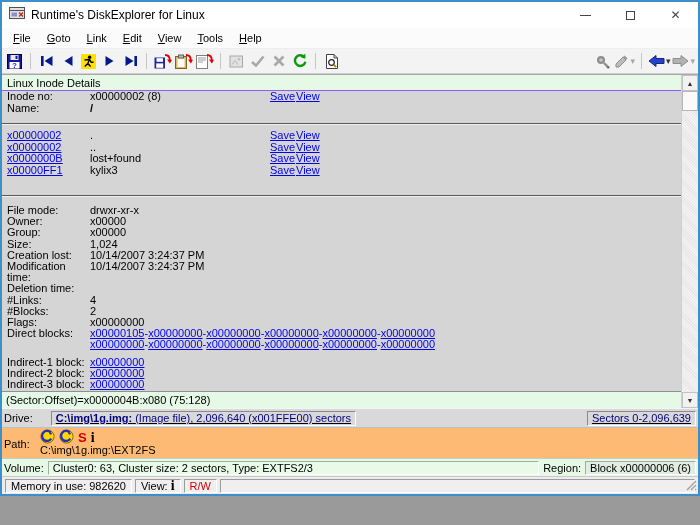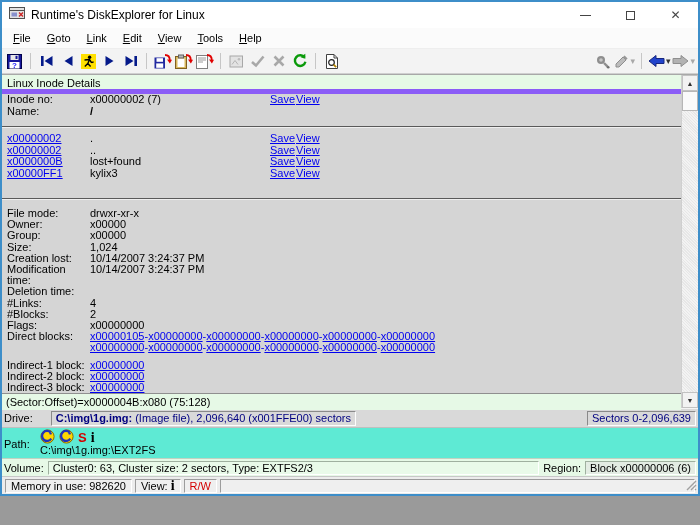--- a/index.html
+++ b/index.html
@@ -31,21 +31,21 @@
   .toolbar{height:25px;flex:0 0 25px;display:flex;align-items:center;background:#f3f3f3;border-bottom:1px solid #cfcfcf;padding:0 2px;overflow:hidden;font-size:11px;}
   .tbtn{height:22px;min-width:21px;display:flex;align-items:center;justify-content:center;padding:0 1px;}
   .tsep{width:1px;height:16px;background:#c6c6c6;margin:0 5px;flex:0 0 1px;}
   .tspacer{flex:1;}
   .ddown{font-size:9px;color:#333;margin-left:1px;}
   .ddown.dis{color:#a8a8a8;}
 
   
   .content{flex:1 1 auto;position:relative;background:#d5d5d5;border-top:1px solid #a8a8a8;min-height:0;}
   .content-inner{position:absolute;left:0;top:0;right:17px;bottom:0;display:flex;flex-direction:column;font-size:11px;}
-  .green-header{flex:0 0 16px;background:#e6f9e6;border-bottom:5px solid #8b5cf6;padding:2px 0 0 5px;}
+  .green-header{flex:0 0 16px;background:#e6f9e6;border-bottom:1px solid #8b5cf6;padding:2px 0 0 5px;}
   .sec{padding-left:5px;}
   .sec1{padding-bottom:9px;}
   .sec2{padding-top:5px;padding-bottom:19px;}
   .sec3{padding-top:8px;flex:1 1 auto;}
   .divider{height:2px;border-top:1px solid #5a5a5a;border-bottom:1px solid #efefef;}
   .grid4{display:grid;grid-template-columns:83px 180px 26px auto;line-height:11.5px;}
   .grid2{display:grid;grid-template-columns:83px auto;line-height:11.2px;}
   .lnk{color:#0000f0;text-decoration:underline;cursor:pointer;white-space:nowrap;}
   .dash{color:#0000f0;}
   .name-value{font-weight:bold;}
@@ -57,26 +57,26 @@
   
   .scrollbar{position:absolute;top:0;right:0;bottom:0;width:17px;
     background:repeating-linear-gradient(45deg,#f3f3f3 0 1px,#e7e7e7 1px 2px);
     border-left:1px solid #cfcfcf;display:flex;flex-direction:column;}
   .sbtn{flex:0 0 16px;background:#f2f2f2;border:1px solid #c2c2c2;display:flex;align-items:center;justify-content:center;font-size:7px;color:#303030;}
   .sthumb{flex:0 0 20px;background:#fafafa;border:1px solid #b6b6b6;}
   .strack{flex:1 1 auto;}
 
   
   .drivebar{flex:0 0 19px;background:#d9d9d9;display:flex;align-items:center;padding:0 2px;font-size:11px;border-top:1px solid #f4f4f4;gap:18px;}
-  .sunken{border:1px solid;border-color:#8a8a8a #fdfdfd #fdfdfd #8a8a8a;padding:0 4px;height:15px;display:flex;align-items:center;white-space:nowrap;}
+  .sunken{border:1px solid;border-color:#8a8a8a #fdfdfd #fdfdfd #8a8a8a;padding:0 4px;height:15px;display:flex;align-items:center;white-space:nowrap;text-decoration:underline;}
   .navy{color:#000080;}
   .navy-b{color:#000080;font-weight:bold;}
   .push-right{margin-left:auto;}
 
-  .pathbar{flex:0 0 31px;background:#5eead4;display:flex;padding:1px 0 0 2px;border-top:1px solid #bfbfbf;font-size:11px;}
+  .pathbar{flex:0 0 31px;background:#fdba74;display:flex;padding:1px 0 0 2px;border-top:1px solid #bfbfbf;font-size:11px;}
   .path-label{width:36px;display:flex;align-items:center;}
   .path-main{display:flex;flex-direction:column;justify-content:space-between;padding-bottom:2px;}
   .path-icons{display:flex;align-items:center;gap:4px;height:16px;}
   .s-glyph{color:#d40000;font-weight:bold;font-size:13px;line-height:13px;}
   .i-glyph{font-family:"Liberation Serif", serif;font-weight:bold;font-size:14px;line-height:13px;color:#000;}
   .path-text{line-height:11px;}
 
   .volumebar{flex:0 0 18px;background:#e6f9e6;display:flex;align-items:center;gap:4px;padding:0 2px;border-top:1px solid #c2d2c2;font-size:11px;}
   .vol-panel{flex:1 1 auto;border:1px solid;border-color:#9fb09f #ffffff #ffffff #9fb09f;height:14px;display:flex;align-items:center;padding:0 4px;background:#e9fae9;white-space:nowrap;overflow:hidden;}
   .region-panel{border:1px solid;border-color:#9fb09f #ffffff #ffffff #9fb09f;height:14px;display:flex;align-items:center;padding:0 4px;background:#e3ece3;white-space:nowrap;}
@@ -256,21 +256,21 @@
     </div>
   </div>
 
   <div class="content">
     <div class="content-inner">
       <div class="green-header">Linux Inode Details</div>
 
       <div class="sec sec1">
         <div class="grid4">
           <span>Inode no:</span>
-          <span>x00000002 (7)</span>
+          <span>x00000002 (8)</span>
           <a class="lnk">Save</a>
           <a class="lnk">View</a>
         </div>
         <div class="grid4">
           <span>Name:</span>
           <span class="name-value">/</span>
           <span></span>
             <span></span>
         </div>
       </div>

